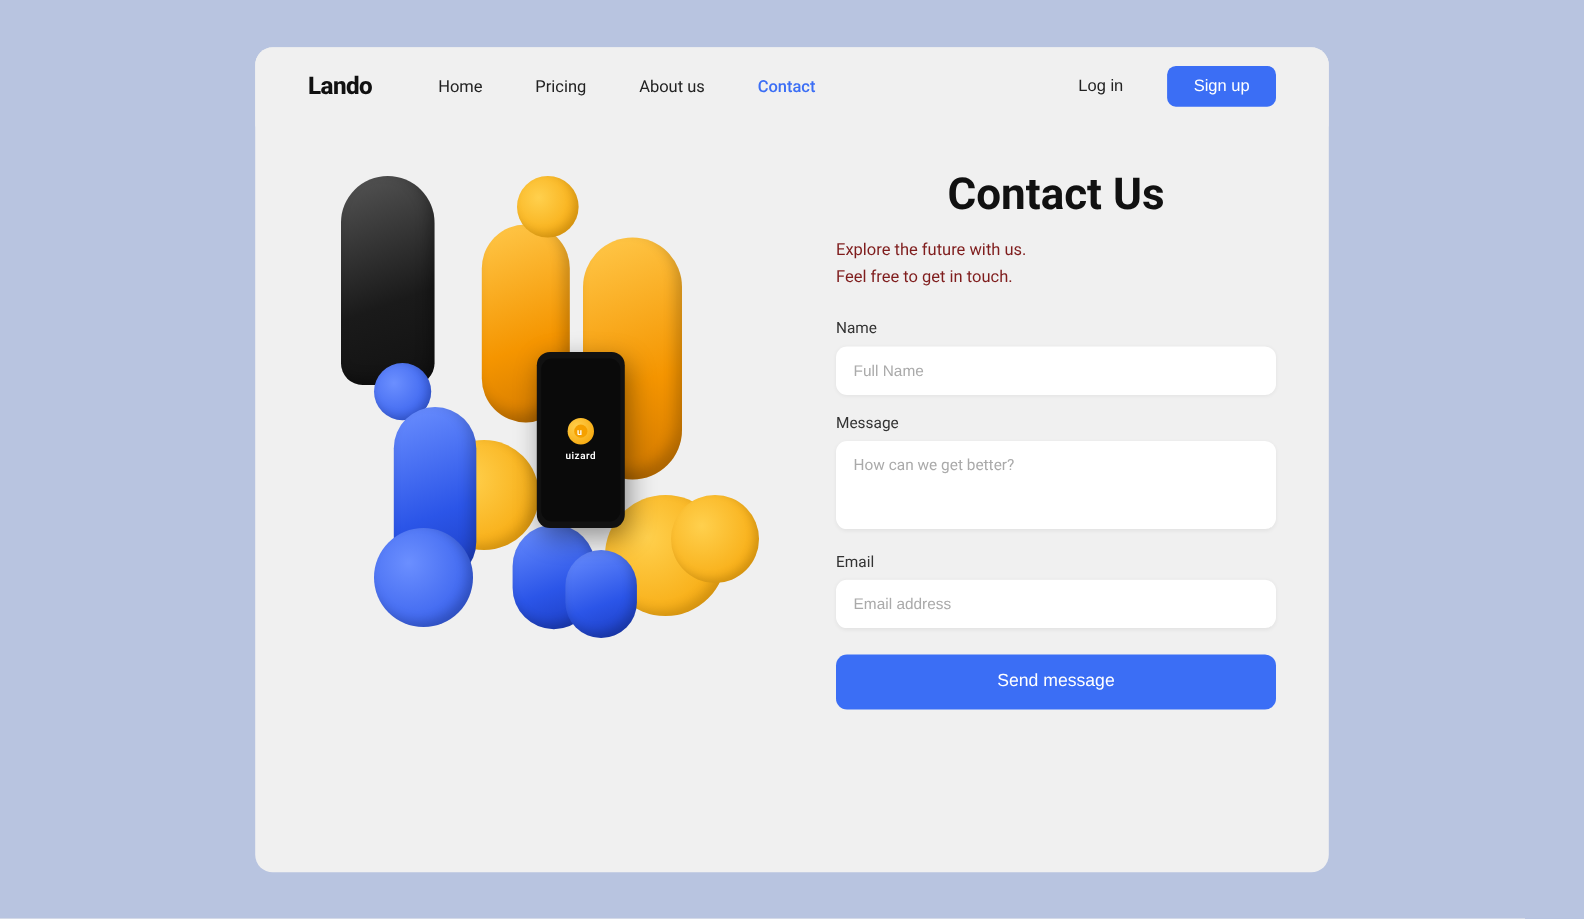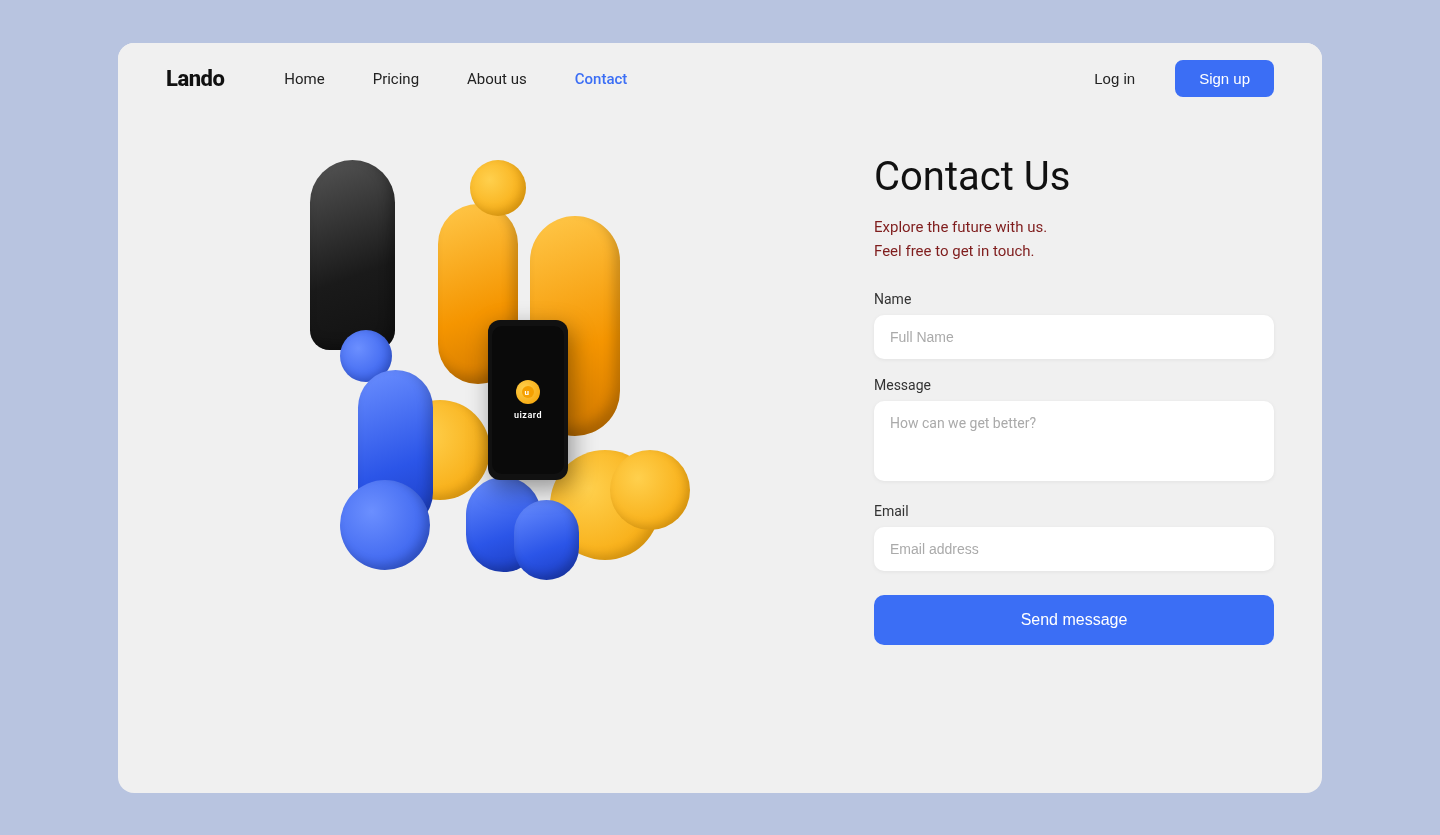--- a/index.html
+++ b/index.html
@@ -7,21 +7,21 @@
       background-color: #b8c4e0;
       min-height: 100vh;
       display: flex;
       align-items: center;
       justify-content: center;
       font-family: -apple-system, BlinkMacSystemFont, 'Segoe UI', Roboto, sans-serif;
     }
     .card {
       background: #f0f0f0;
       border-radius: 16px;
-      width: 1204px;
+      width: 976px;
       min-height: 750px;
       overflow: hidden;
       position: relative;
     }
     
     .navbar {
       display: flex;
       align-items: center;
       padding: 0 48px;
       height: 72px;
@@ -227,24 +227,25 @@
       margin-top: 2px;
     }
     
     .form-section {
       flex: 1;
       max-width: 400px;
       padding-top: 20px;
     }
     .form-title {
       font-size: 40px;
-      font-weight: 400;
+      font-weight: 700;
       color: #111;
       margin-bottom: 16px;
       line-height: 1.1;
+      text-align: center;
     }
     .form-subtitle {
       font-size: 15px;
       color: #7f1d1d;
       margin-bottom: 28px;
       line-height: 1.6;
     }
     .form-group {
       margin-bottom: 18px;
     }

